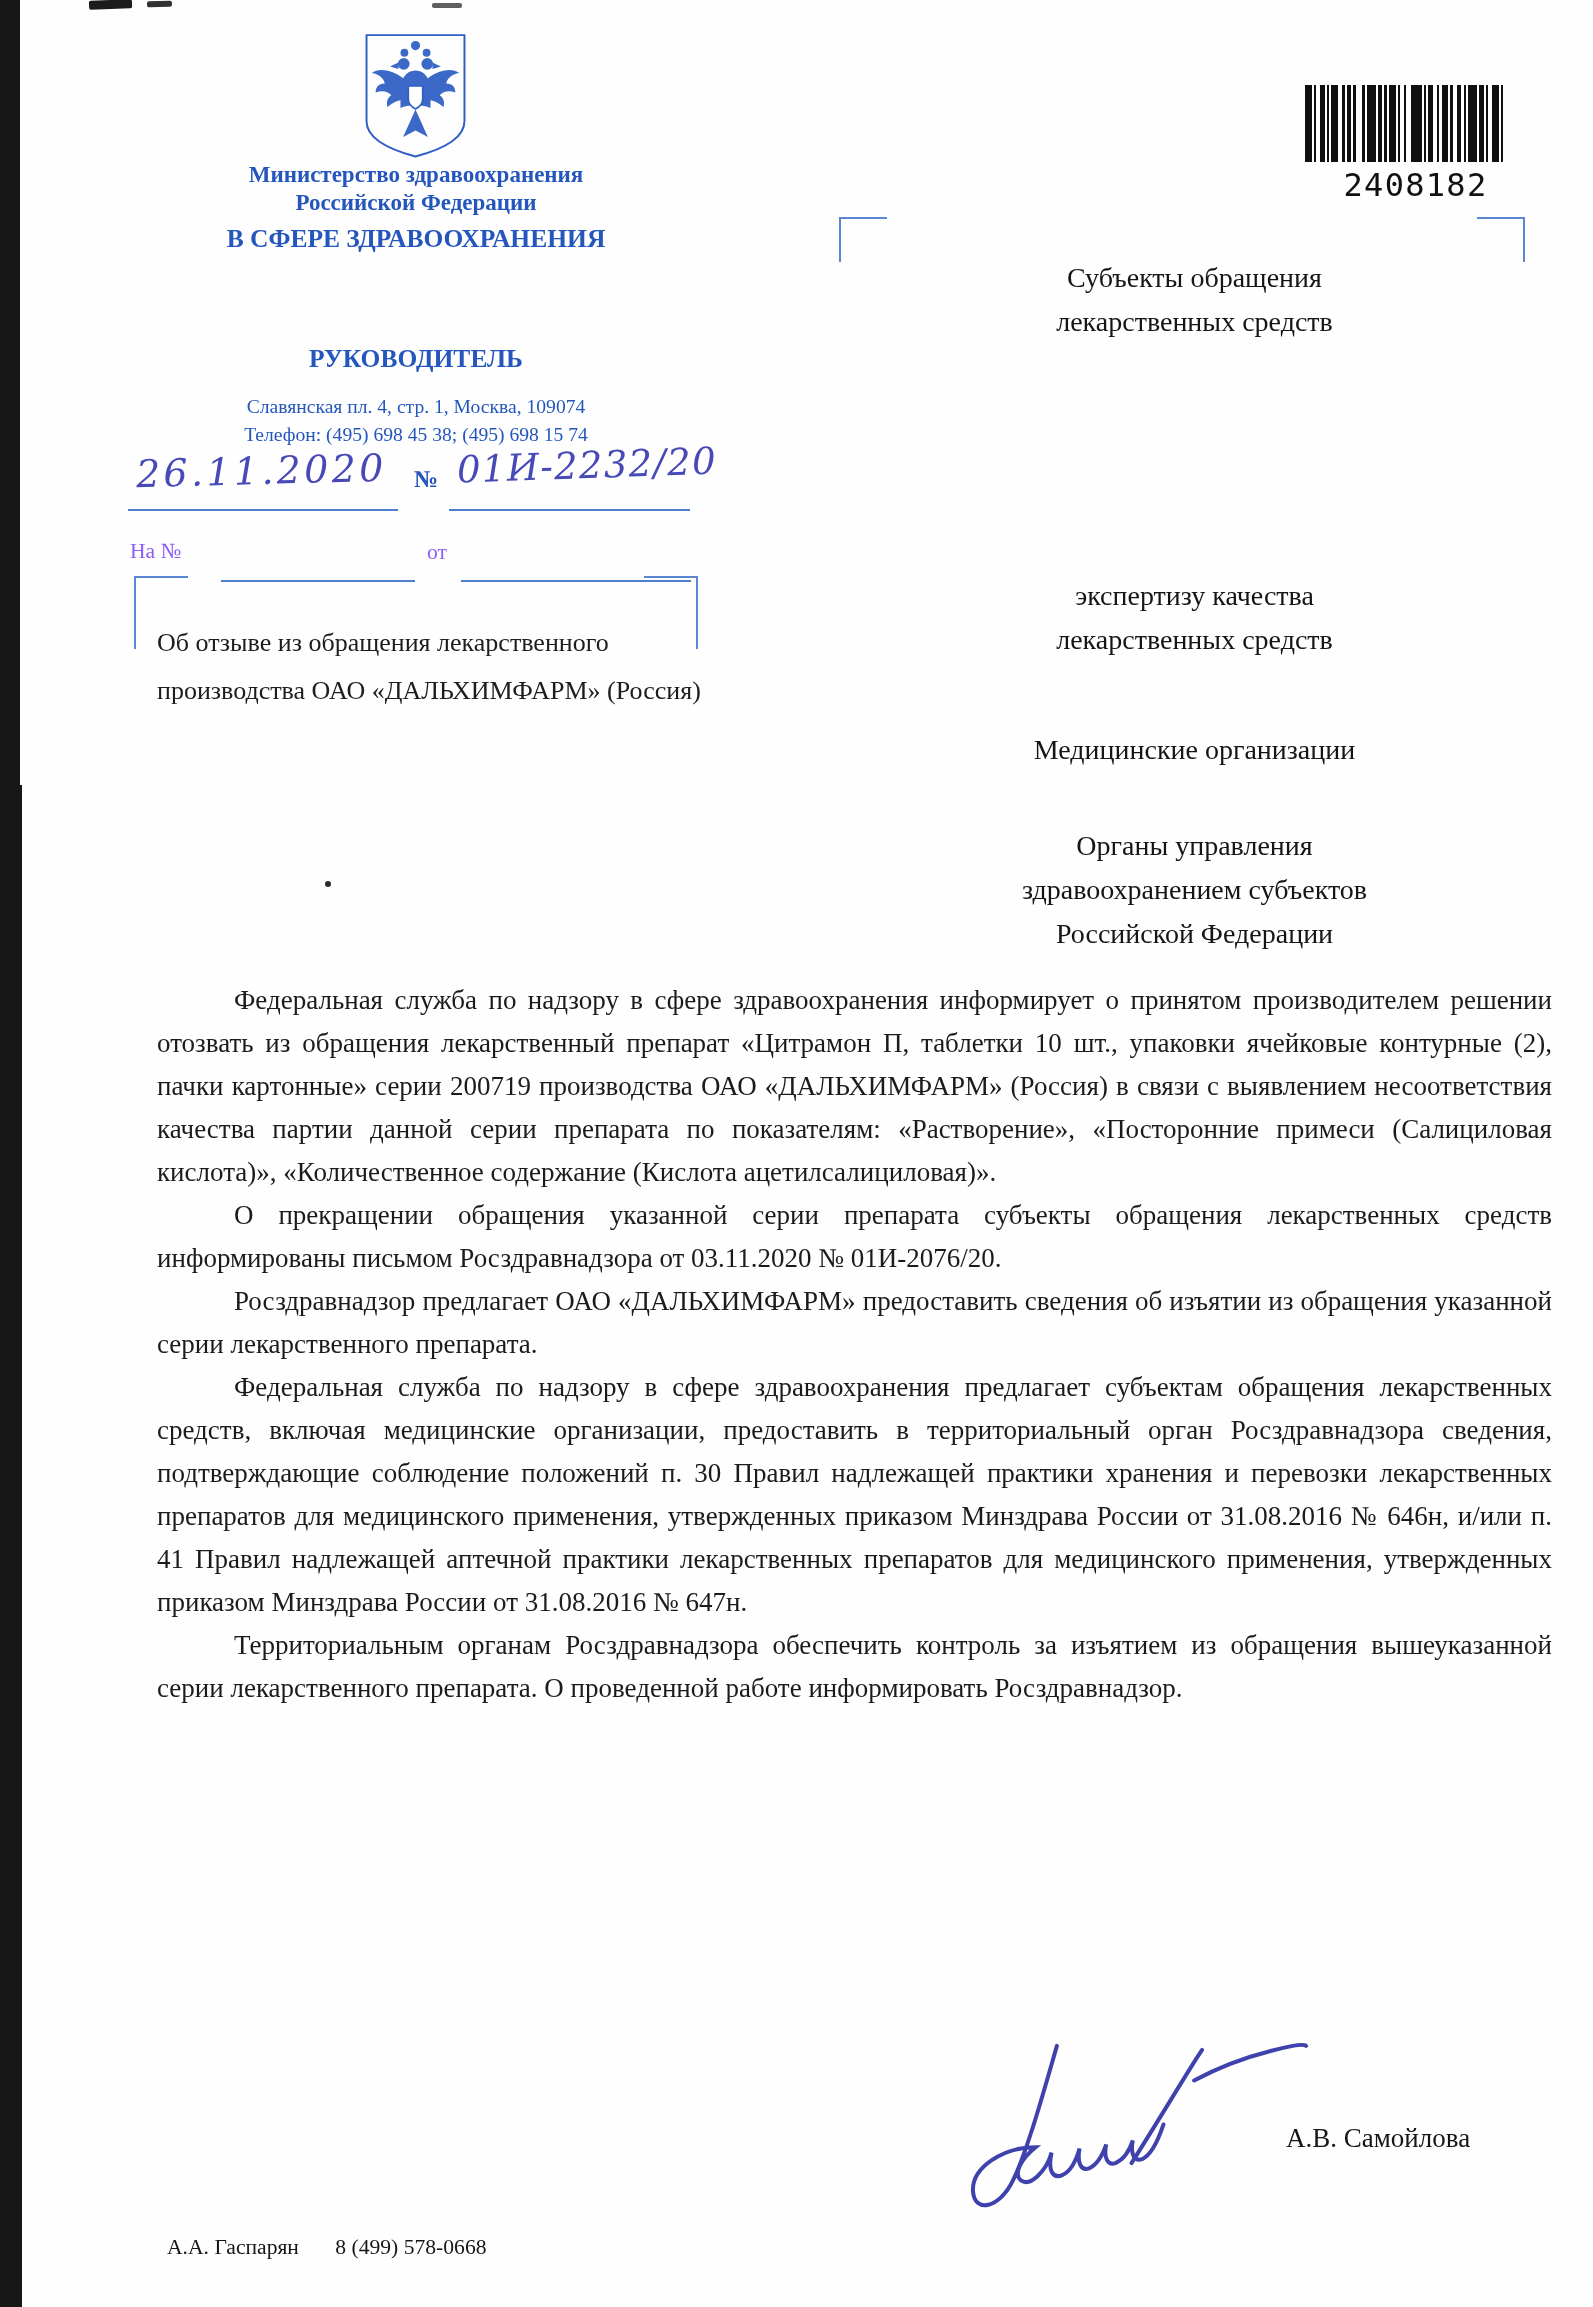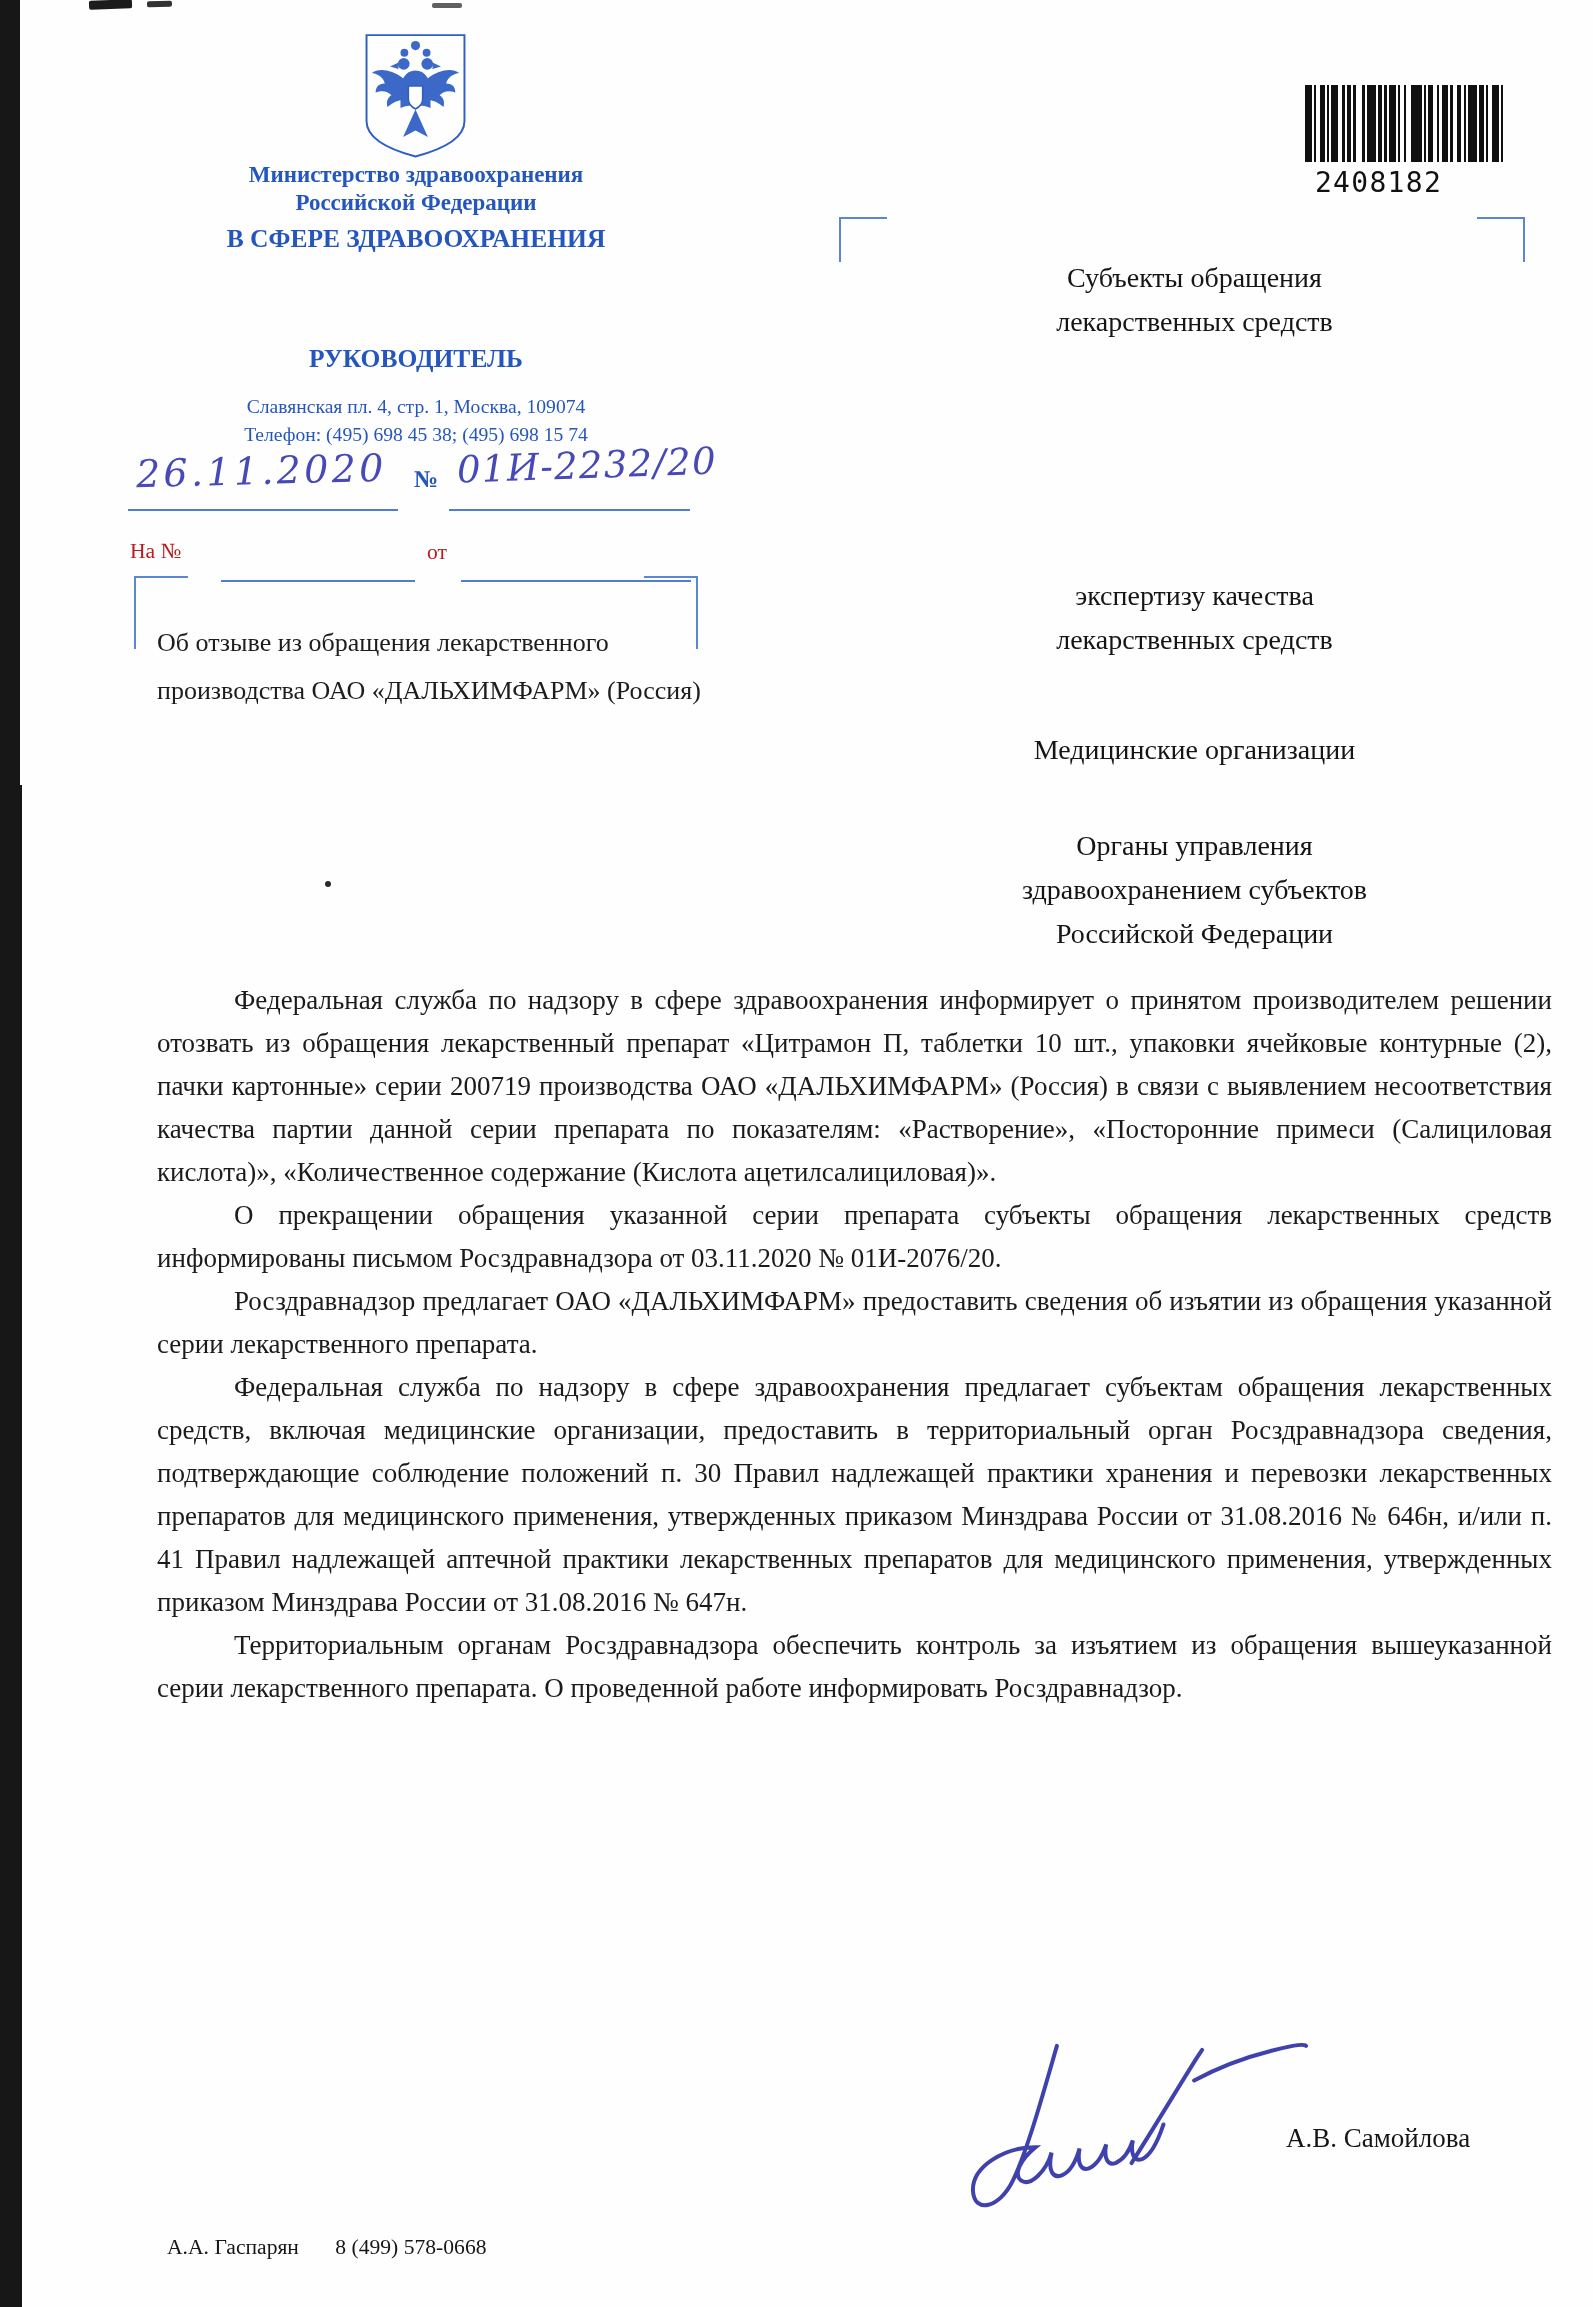--- a/index.html
+++ b/index.html
@@ -17,31 +17,31 @@
   .lh-service{top:222px;font-size:25.5px;font-weight:bold;line-height:34px;}
   .lh-role{top:344px;font-size:25.5px;font-weight:bold;}
   .lh-contact{top:393px;font-size:19.6px;line-height:27.5px;}
   .emblem{position:absolute;left:360px;top:31px;width:111px;height:131px;}
   
   .hand{font-family:"DejaVu Serif",serif;font-style:italic;color:#4649b6;}
   .hand-date{left:136px;top:449px;font-size:38px;letter-spacing:3.3px;transform:rotate(-1.5deg);}
   .ref-no-sign{left:414px;top:466px;font-size:24px;color:#2456bd;font-weight:bold;}
   .hand-num{left:457px;top:444px;font-size:37px;letter-spacing:1.3px;transform:rotate(-2deg);white-space:nowrap;}
   .uline{position:absolute;height:0;border-top:2px solid #4f7ecf;}
-  .blue-label{position:absolute;font-size:21.6px;color:#b91c1c;font-family:Liberation Serif, serif;}
+  .blue-label{position:absolute;font-size:21.6px;color:#8b5cf6;font-family:Liberation Serif, serif;}
   
   .bl{position:absolute;border-left:2px solid #5b86d2;border-top:2px solid #5b86d2;}
   .br{position:absolute;border-right:2px solid #5b86d2;border-top:2px solid #5b86d2;}
   
   .subject{position:absolute;left:157px;top:619px;width:667px;font-size:26px;line-height:48px;color:#1d1d1d;}
   
   .barcode{position:absolute;left:1305px;top:85px;width:207px;height:77px;font-size:0;white-space:nowrap;}
   .barcode i{display:inline-block;height:100%;}
-  .barcode-number{position:absolute;left:1275px;top:166px;width:207px;text-align:center;
-      font-family:"DejaVu Sans Mono","Liberation Mono",monospace;font-size:28px;color:#111;letter-spacing:1.3px;}
+  .barcode-number{position:absolute;left:1312px;top:166px;width:207px;text-align:center;
+      font-family:"DejaVu Sans Mono","Liberation Mono",monospace;font-size:32px;color:#111;letter-spacing:1.3px;}
   
   .recip{position:absolute;left:864px;width:661px;text-align:center;font-size:28px;line-height:44px;color:#151515;}
   
   .body-text{position:absolute;left:157px;top:979px;width:1395px;font-size:27px;line-height:43px;
       color:#1b1b1b;text-align:justify;}
   .body-text p{margin:0;text-indent:77px;}
   
   .sig-svg{position:absolute;left:957px;top:2015px;width:373px;height:203px;}
   .sig-name{position:absolute;left:1286px;top:2123px;font-size:27px;color:#161616;}
   

